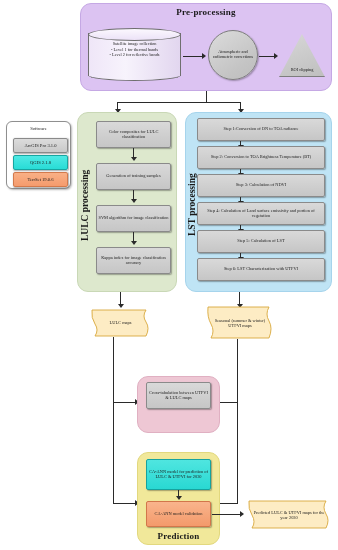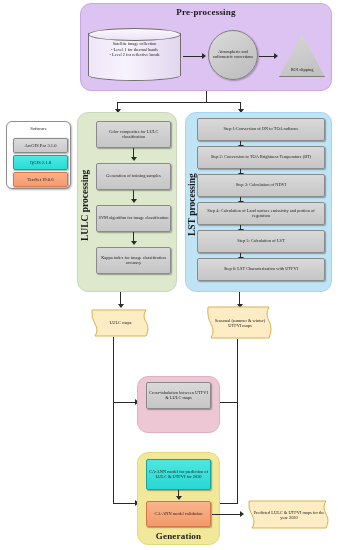--- a/index.html
+++ b/index.html
@@ -220,21 +220,21 @@
   <div class="abs panel panel-cross" style="left:137px;top:376px;width:83px;height:57px;"></div>
   <div class="abs pbox ctr" style="left:146px;top:382px;width:65px;height:27px;">Cross-tabulation between UTFVI &amp; LULC maps</div>
 
   <div class="abs panel panel-pred" style="left:137px;top:452px;width:83px;height:93px;"></div>
 
   <div class="abs pbox pbox-cyan ctr" style="left:146px;top:459px;width:65px;height:31px;">CA-ANN model for prediction of LULC &amp; UTFVI for 2030</div>
   <div class="ln lnv abs" style="left:178px;top:490px;height:8px;"></div>
   <div class="arw arw-d abs" style="left:175.5px;top:496px;"></div>
 
   <div class="abs pbox pbox-peach ctr" style="left:146px;top:501px;width:65px;height:26px;">CA-ANN model validation</div>
-  <div class="abs ctr phase-title" style="left:137px;top:529px;width:83px;height:14px;">Generation</div>
+  <div class="abs ctr phase-title" style="left:137px;top:529px;width:83px;height:14px;">Prediction</div>
 
   <div class="ln lnh abs" style="left:212px;top:514px;width:30px;"></div>
   <div class="arw arw-r abs" style="left:240px;top:511px;"></div>
 
   <div class="doc" style="left:245px;top:500px;width:88px;height:29px;">
     <svg viewBox="0 0 88 29" preserveAspectRatio="none">
       <path d="M4,1 H81 q-4,6 0,13 q4,6 0,14 H7 q4,-6 0,-13 q-4,-6 -3,-14 Z" fill="#fdecc4" stroke="#d8a83c" stroke-width="0.9"></path>
     </svg>
     <div class="doc-txt">Predicted LULC &amp; UTFVI maps for the year 2030</div>
   </div>

